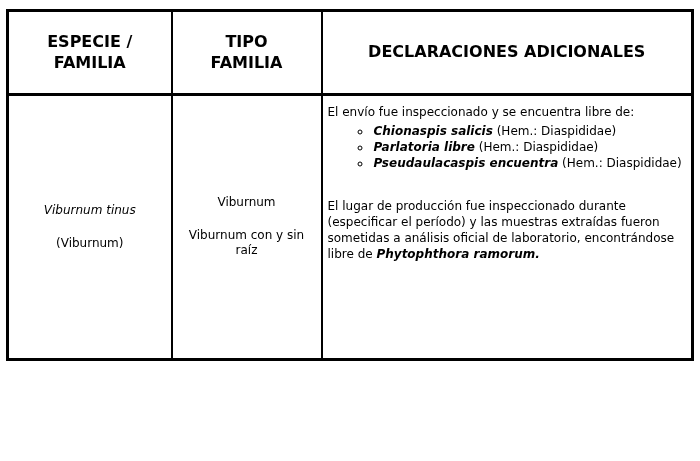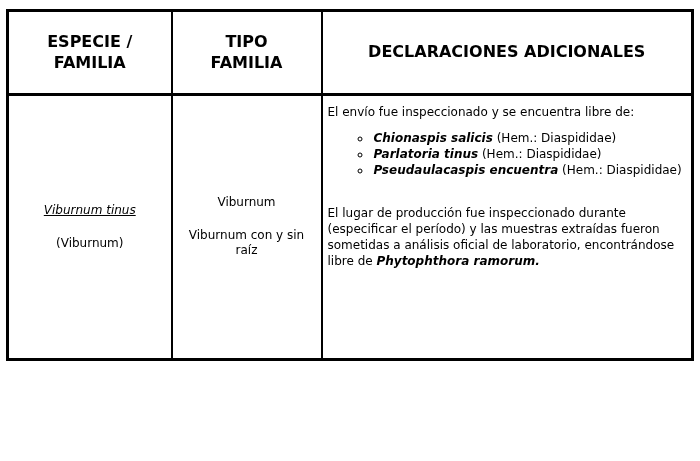--- a/index.html
+++ b/index.html
@@ -39,31 +39,31 @@
 
   .phy-table td {
     font-size: 12px;
     line-height: 1.33;
     vertical-align: middle;
   }
   td.cell-center {
     text-align: center;
     padding: 8px 6px;
   }
-  .species-name { font-style: italic; text-decoration: underline; }
+  .species-name { font-style: italic; }
   .para-gap { margin-top: 17px; }
 
   td.cell-decl {
     vertical-align: top;
     text-align: left;
     padding: 9px 4px 8px 5px;
   }
   .pest-list {
     list-style-type: circle;
-    margin: 10px 0 13px 0;
+    margin: 3px 0 13px 0;
     padding-left: 44px;
   }
   .pest-list li { padding-left: 2px; }
   .bold-ital { font-weight: bold; font-style: italic; }
   .closing { margin-top: 27px; }
 </style>
 </head>
 <body>
 
 <div class="page">
@@ -93,21 +93,21 @@
           <p class="para-gap">(Viburnum)</p>
         </td>
         <td class="cell-center">
           <p>Viburnum</p>
           <p class="para-gap">Viburnum con y sin raíz</p>
         </td>
         <td class="cell-decl">
           <p>El envío fue inspeccionado y se encuentra libre de:</p>
           <ul class="pest-list">
             <li><span class="bold-ital">Chionaspis salicis</span><span> (Hem.: Diaspididae)</span></li>
-            <li><span class="bold-ital">Parlatoria tinus</span><span> (Hem.: Diaspididae)</span></li>
+            <li><span class="bold-ital">Parlatoria libre</span><span> (Hem.: Diaspididae)</span></li>
             <li><span class="bold-ital">Pseudaulacaspis encuentra</span><span> (Hem.: Diaspididae)</span></li>
           </ul>
           <p class="closing"><span>El lugar de producción fue inspeccionado durante (especificar el período) y las muestras extraídas fueron sometidas a análisis oficial de laboratorio, encontrándose libre de </span><span class="bold-ital">Phytophthora ramorum.</span></p>
         </td>
       </tr>
     </tbody>
   </table>
 </div>
 
 </body></html>

